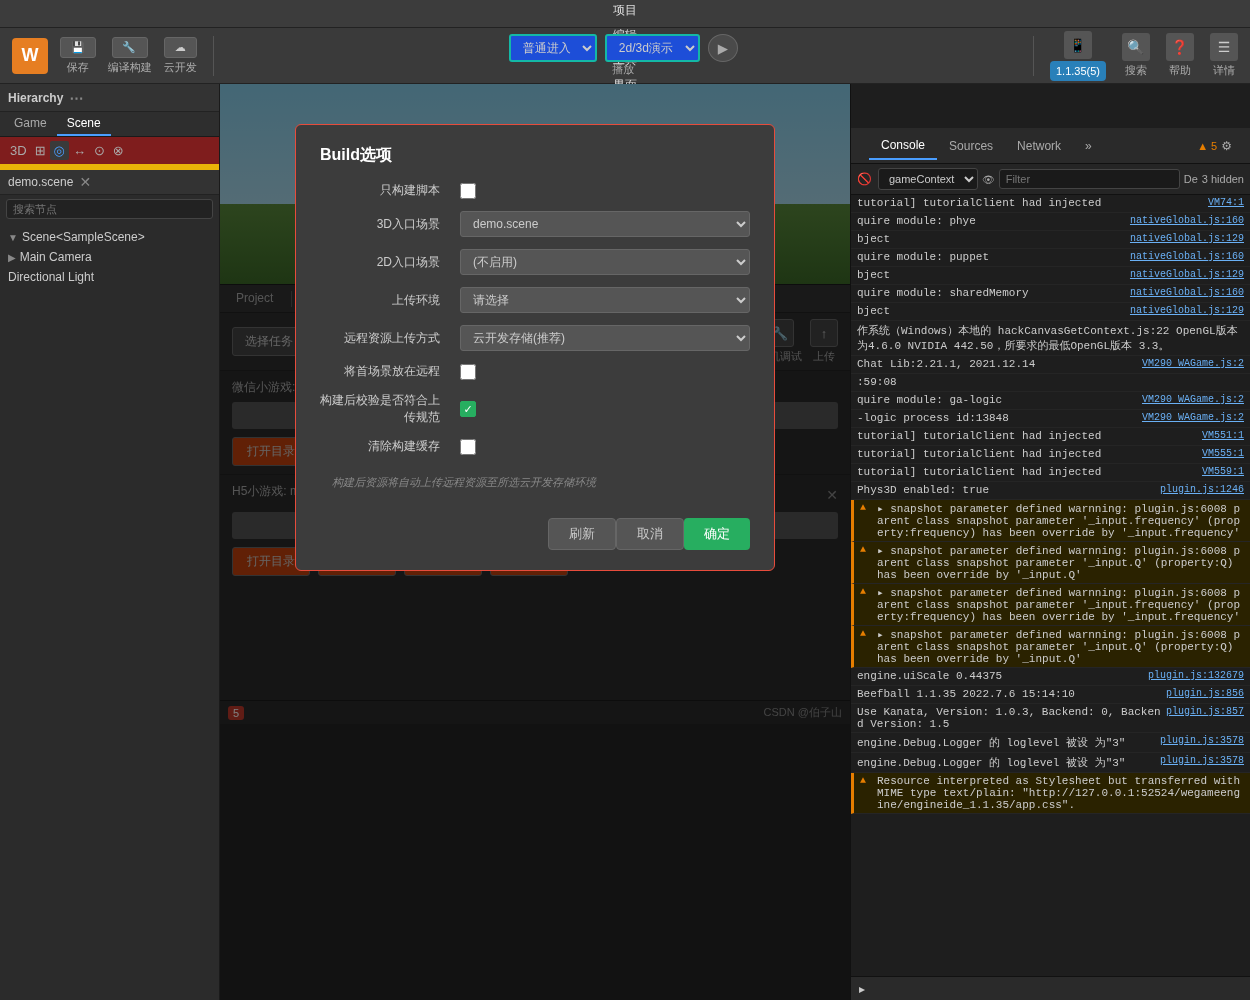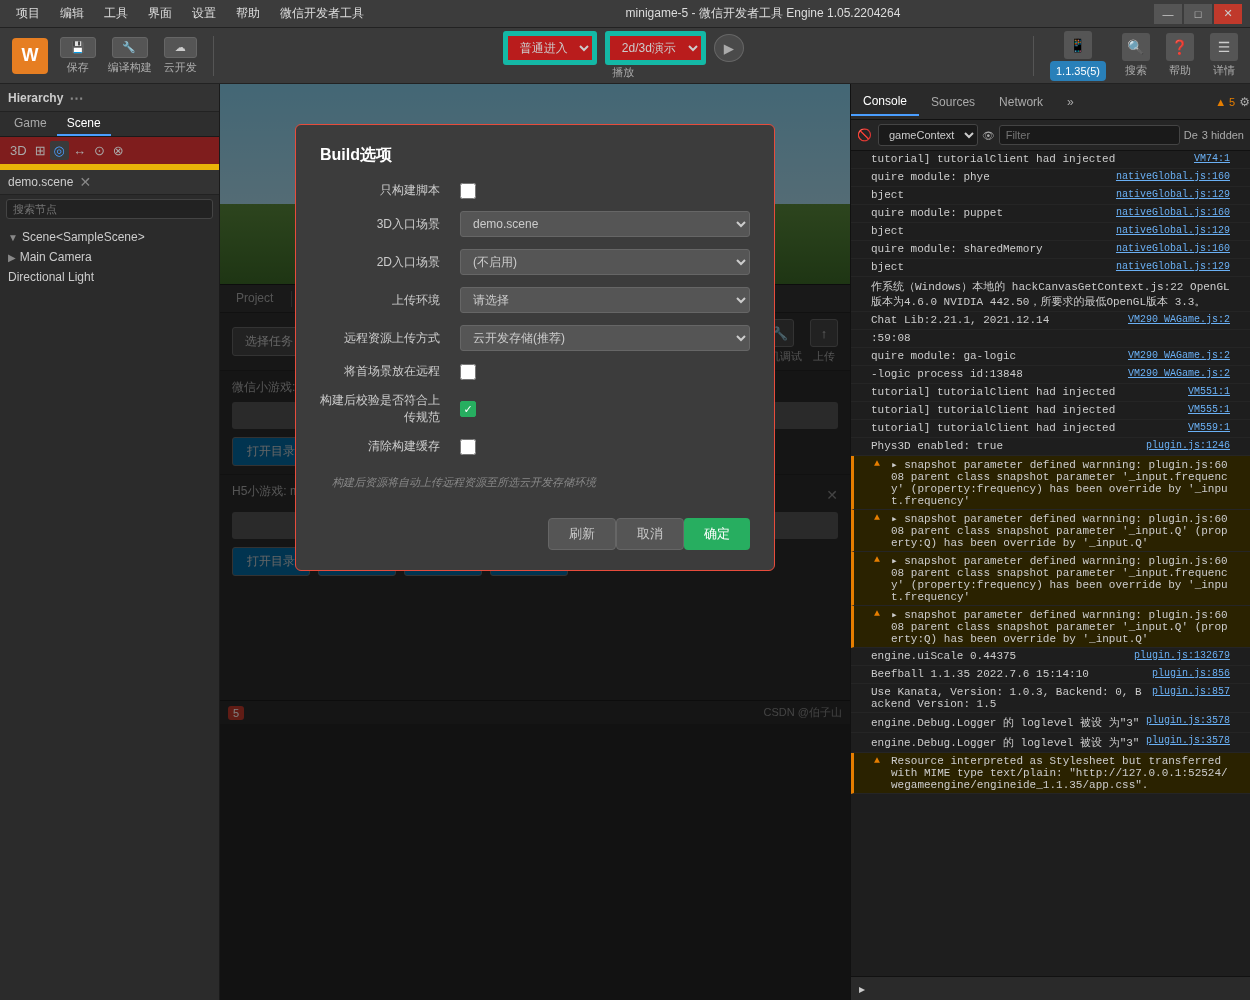--- a/index.html
+++ b/index.html
@@ -15,20 +15,21 @@
 
     
     .menu-bar {
       height: 28px;
       background: #3c3c3c;
       display: flex;
       align-items: center;
       padding: 0 8px;
       gap: 4px;
       border-bottom: 1px solid #222;
+      flex-direction: column;
     }
     .menu-bar span {
       padding: 2px 8px;
       cursor: pointer;
       color: #ddd;
       font-size: 12px;
     }
     .menu-title {
       flex: 1;
       text-align: center;
@@ -82,22 +83,22 @@
     }
     .toolbar-label { font-size: 11px; color: #aaa; }
     .toolbar-sep { width: 1px; height: 40px; background: #555; margin: 0 4px; }
     .toolbar-center { flex: 1; display: flex; justify-content: center; flex-direction: column; align-items: center; }
     .dropdown-row {
       display: flex;
       gap: 8px;
       align-items: center;
     }
     .dropdown-select {
-      background: #b91c1c;
-      border: 5px solid #14b8a6;
+      background: #1d4ed8;
+      border: 2px solid #14b8a6;
       color: #ccc;
       padding: 4px 8px;
       border-radius: 3px;
       font-size: 12px;
       cursor: pointer;
     }
     .play-btn {
       width: 30px; height: 28px;
       background: #4a4a4a;
       border: 1px solid #666;
@@ -342,21 +343,21 @@
       border-radius: 3px;
       font-size: 12px;
       margin-bottom: 8px;
       text-align: center;
     }
     .game-btns {
       display: flex;
       gap: 8px;
     }
     .game-btn {
-      background: #0369a1;
+      background: #c2410c;
       border: 1px solid #666;
       color: #ccc;
       padding: 5px 14px;
       border-radius: 3px;
       cursor: pointer;
       font-size: 12px;
     }
     .game-btn.green {
       background: #27ae60;
       border-color: #27ae60;
@@ -370,21 +371,22 @@
       border-left: 1px solid #111;
       display: flex;
       flex-direction: column;
     }
     .devtools-tabs {
       display: flex;
       background: #2a2a2a;
       border-bottom: 1px solid #111;
       height: 36px;
       align-items: center;
-      padding: 0 0;
+      padding: 0 18px;
+      margin-top: 44px;
     }
     .devtools-tab {
       padding: 6px 12px;
       cursor: pointer;
       font-size: 12px;
       color: #aaa;
     }
     .devtools-tab.active {
       color: #fff;
       border-bottom: 2px solid #4a9eff;
@@ -417,21 +419,21 @@
     .console-log {
       flex: 1;
       overflow-y: auto;
       font-size: 11px;
       font-family: 'Courier New', monospace;
       background: #1e1e1e;
     }
     .log-row {
       display: flex;
       align-items: flex-start;
-      padding: 2px 20px;
+      padding: 2px 6px;
       border-bottom: 1px solid #252525;
       min-height: 18px;
     }
     .log-row.warn { background: #2a2200; border-left: 3px solid #e67e00; }
     .log-icon { width: 14px; min-width: 14px; color: #e67e00; margin-right: 3px; font-size: 10px; }
     .log-text { flex: 1; color: #ccc; word-break: break-all; }
     .log-link { color: #6ab0f5; margin-left: 4px; white-space: nowrap; font-size: 10px; }
     .status-bar-bottom {
       height: 24px;
       background: #2a2a2a;

